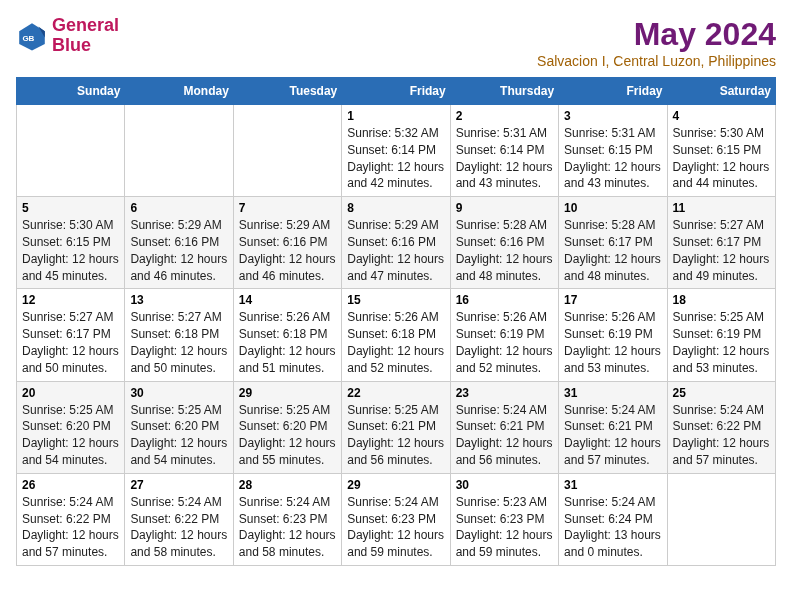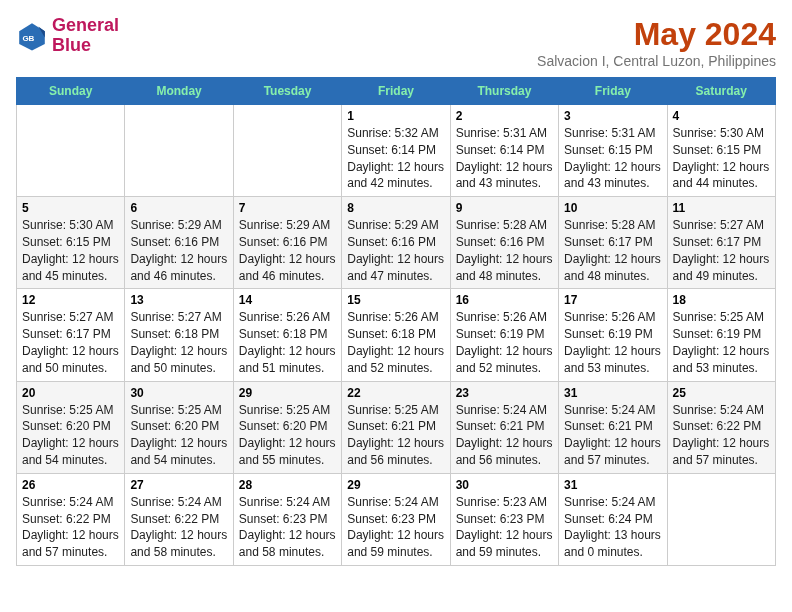--- a/index.html
+++ b/index.html
@@ -30,36 +30,36 @@
     .logo-icon {
       width: 32px;
       height: 32px;
     }
     .title-block {
       text-align: right;
     }
     .month-title {
       font-size: 32px;
       font-weight: bold;
-      color: #c2410c;
+      color: #701a75;
     }
     .location {
       font-size: 14px;
-      color: #737373;
+      color: #a16207;
     }
     table {
       width: 100%;
       border-collapse: collapse;
       font-size: 11px;
     }
     th {
       background: #2a6db5;
-      color: #86efac;
+      color: #ffffff;
       padding: 6px 4px;
-      text-align: center;
+      text-align: right;
       font-size: 12px;
       font-weight: bold;
       border: 1px solid #2a6db5;
     }
     td {
       border: 1px solid #ccc;
       vertical-align: top;
       padding: 4px 5px;
       height: 80px;
       width: calc(100%/7);

